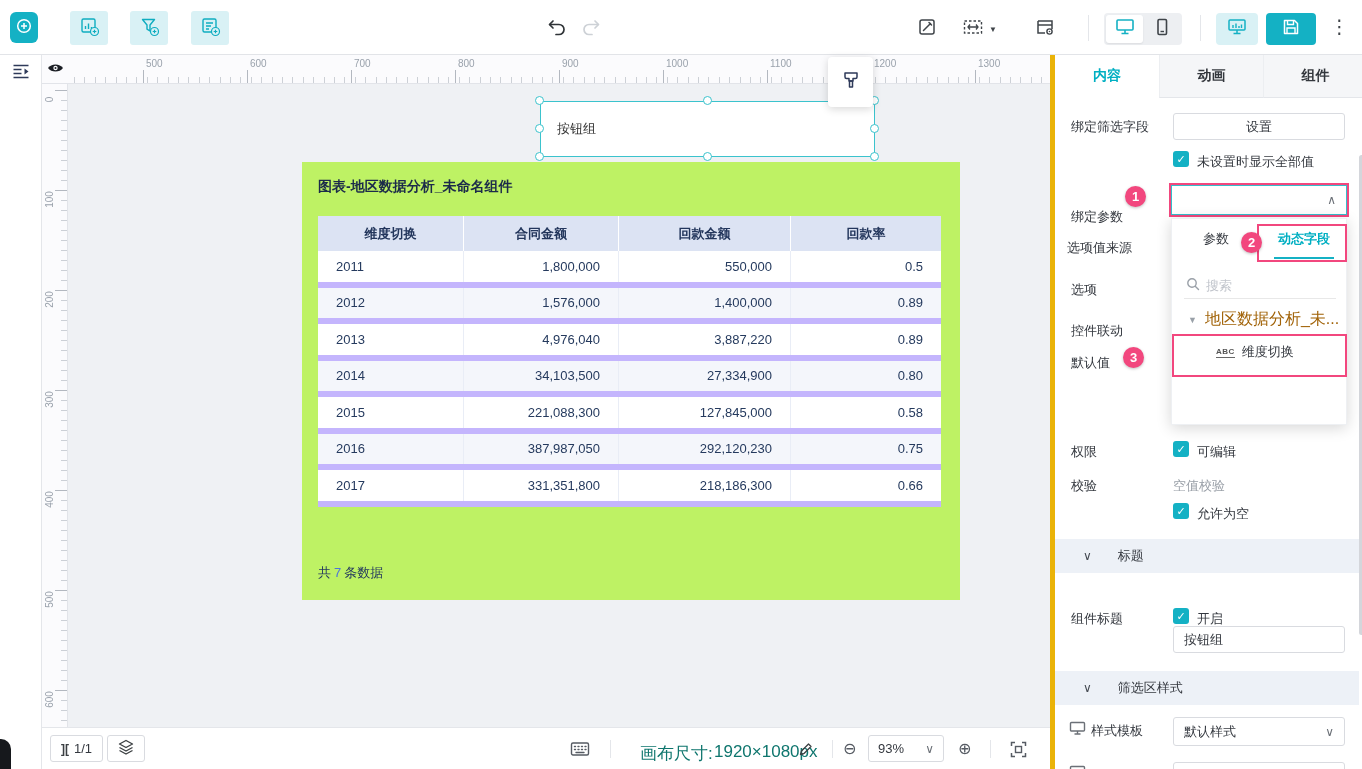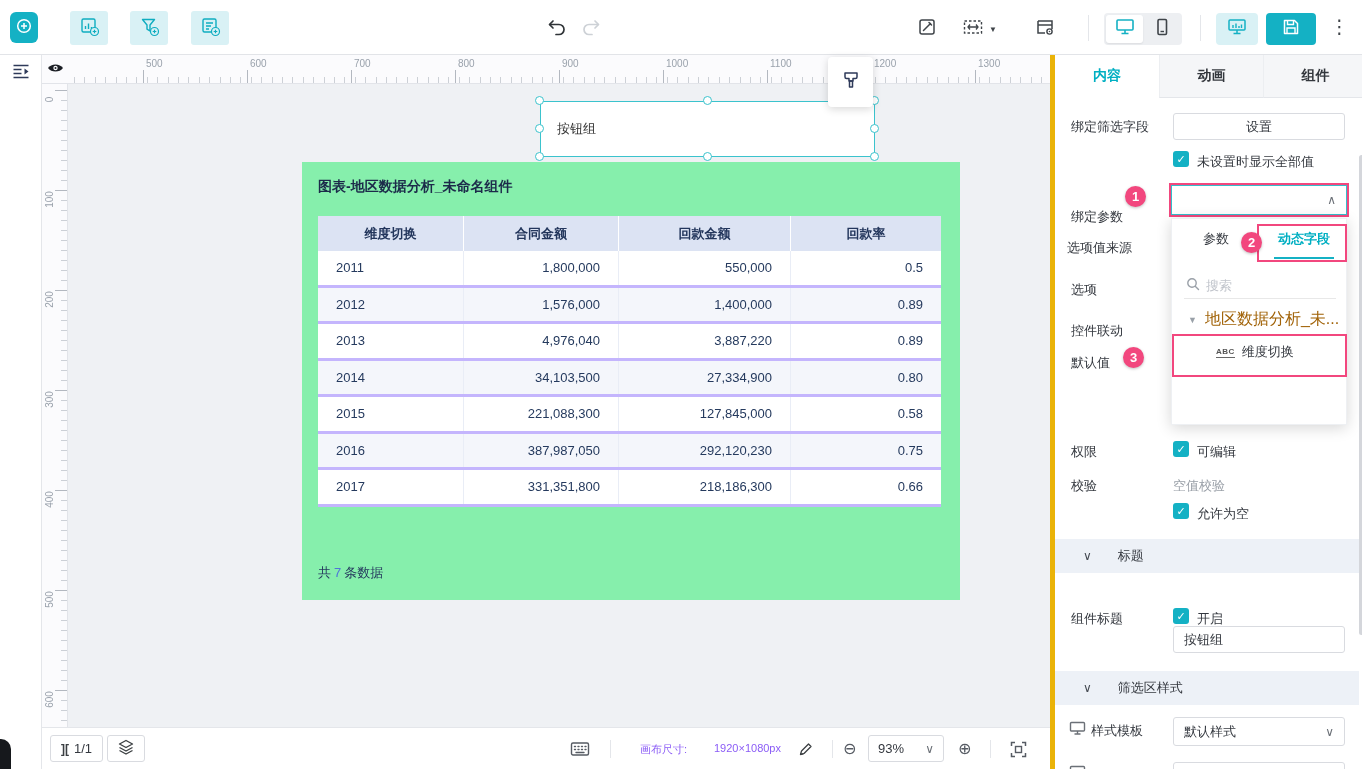--- a/index.html
+++ b/index.html
@@ -43,28 +43,28 @@
   .canvas { position:absolute; left:68px; top:84px; width:982px; height:643px; background:#eff1f4; }
 
   
   .brushfloat { position:absolute; left:828px; top:57px; width:45px; height:50px; background:#fff; border-radius:4px; box-shadow:0 2px 8px rgba(0,0,0,.16); display:flex; align-items:center; justify-content:center; z-index:45; cursor:pointer; }
 
   
   .selbox { position:absolute; left:472px; top:17px; width:335px; height:56px; background:#fff; border:1.5px solid #3bc3cd; display:flex; align-items:center; padding-left:16px; font-size:13px; color:#333; cursor:move; }
   .handle { position:absolute; width:9px; height:9px; background:#fff; border:1.5px solid #3bc3cd; border-radius:50%; z-index:5; cursor:pointer; }
 
   
-  .card { position:absolute; left:234px; top:78px; width:658px; height:438px; background:#86efac; cursor:pointer; }
+  .card { position:absolute; left:234px; top:78px; width:658px; height:438px; background:#bef264; cursor:pointer; }
   .card-title { position:absolute; left:16px; top:16px; font-size:14px; font-weight:bold; color:#1c2b4a; }
   .dtable { position:absolute; left:16px; top:54px; width:623px; font-size:13px; color:#253a5e; }
   .thead, .trow { display:grid; grid-template-columns:146px 155px 172px 150px; }
   .thead { background:#dce3f3; height:35px; }
   .th { display:flex; align-items:center; justify-content:center; font-weight:bold; color:#23365c; border-right:1px solid #fff; }
   .th:last-child { border-right:none; }
-  .trow { height:36.5px; border-bottom:3px solid #c4b5fd; background:#fff; }
+  .trow { height:36.5px; border-bottom:6px solid #c4b5fd; background:#fff; }
   .trow.alt { background:#f4f6fb; }
   .td { display:flex; align-items:center; padding:0 18px; border-right:1px solid #e9edf6; overflow:hidden; }
   .td:last-child { border-right:none; }
   .td.num { justify-content:flex-end; }
   .card-footer { position:absolute; left:16px; top:402px; font-size:13px; color:#253a5e; }
   .card-footer .cnt { color:#4f75d8; padding:0 3px; }
 
   
   .rightpanel { position:absolute; left:1050px; top:55px; width:312px; height:714px; background:#fff; border-left:5px solid #eab308; overflow:hidden; z-index:25; }
   .ptabs { position:absolute; left:0; top:0; width:312px; height:43px; display:flex; }
@@ -102,21 +102,21 @@
   .tree-item { position:absolute; left:44px; top:124px; display:flex; align-items:center; cursor:pointer; }
   .abc-ic { font-size:8px; font-weight:bold; letter-spacing:.5px; color:#555; border-bottom:1px solid #666; padding-bottom:1px; margin-right:7px; }
   .tree-item .txt { font-size:13px; color:#34383f; }
 
   .pscroll { position:absolute; left:304px; top:100px; width:5px; height:480px; background:#d4d6db; border-radius:3px; }
 
   
   .bottombar { position:absolute; left:42px; top:727px; width:1008px; height:42px; background:#fff; border-top:1px solid #e4e6ea; z-index:15; }
   .bbtn { position:absolute; top:7px; height:27px; border:1px solid #d9dbe0; border-radius:3px; background:#fff; display:flex; align-items:center; justify-content:center; font-size:13px; color:#34383f; cursor:pointer; }
   .bb-divider { position:absolute; top:12px; width:1px; height:18px; background:#e4e6ea; }
-  .bb-text { position:absolute; top:14px; font-size:11px; color:#8b5cf6; }
+  .bb-text { position:absolute; top:14px; font-size:17px; color:#0f766e; }
   .bb-icon { position:absolute; cursor:pointer; color:#565b63; }
   .zoomsel { position:absolute; left:826px; top:7px; width:76px; height:27px; border:1px solid #d9dbe0; border-radius:3px; display:flex; align-items:center; padding:0 9px; font-size:13px; color:#34383f; cursor:pointer; }
   .zoomsel .chev { margin-left:auto; color:#6b7077; font-size:12px; }
 </style>
 </head>
 <body>
 
 <div id="app">
 
   <div class="topbar">

